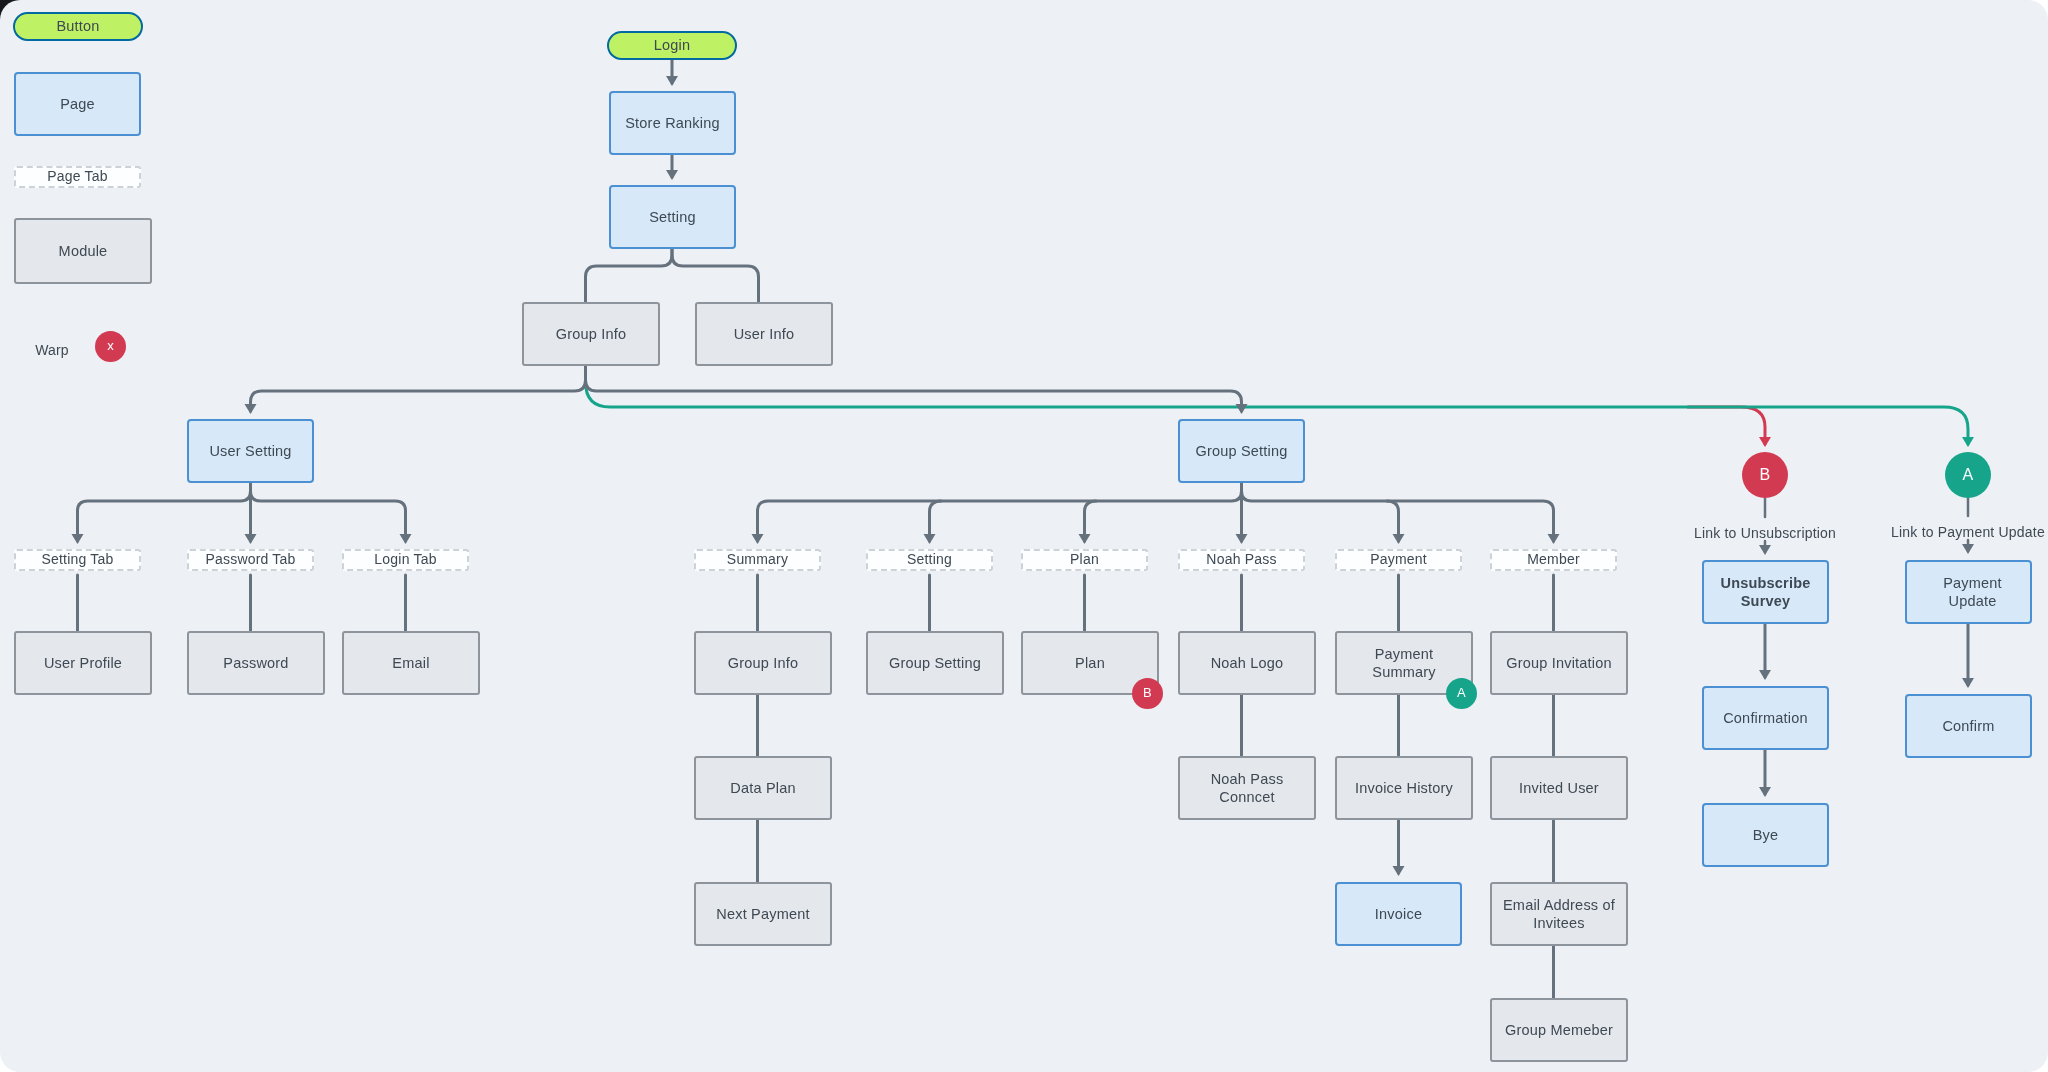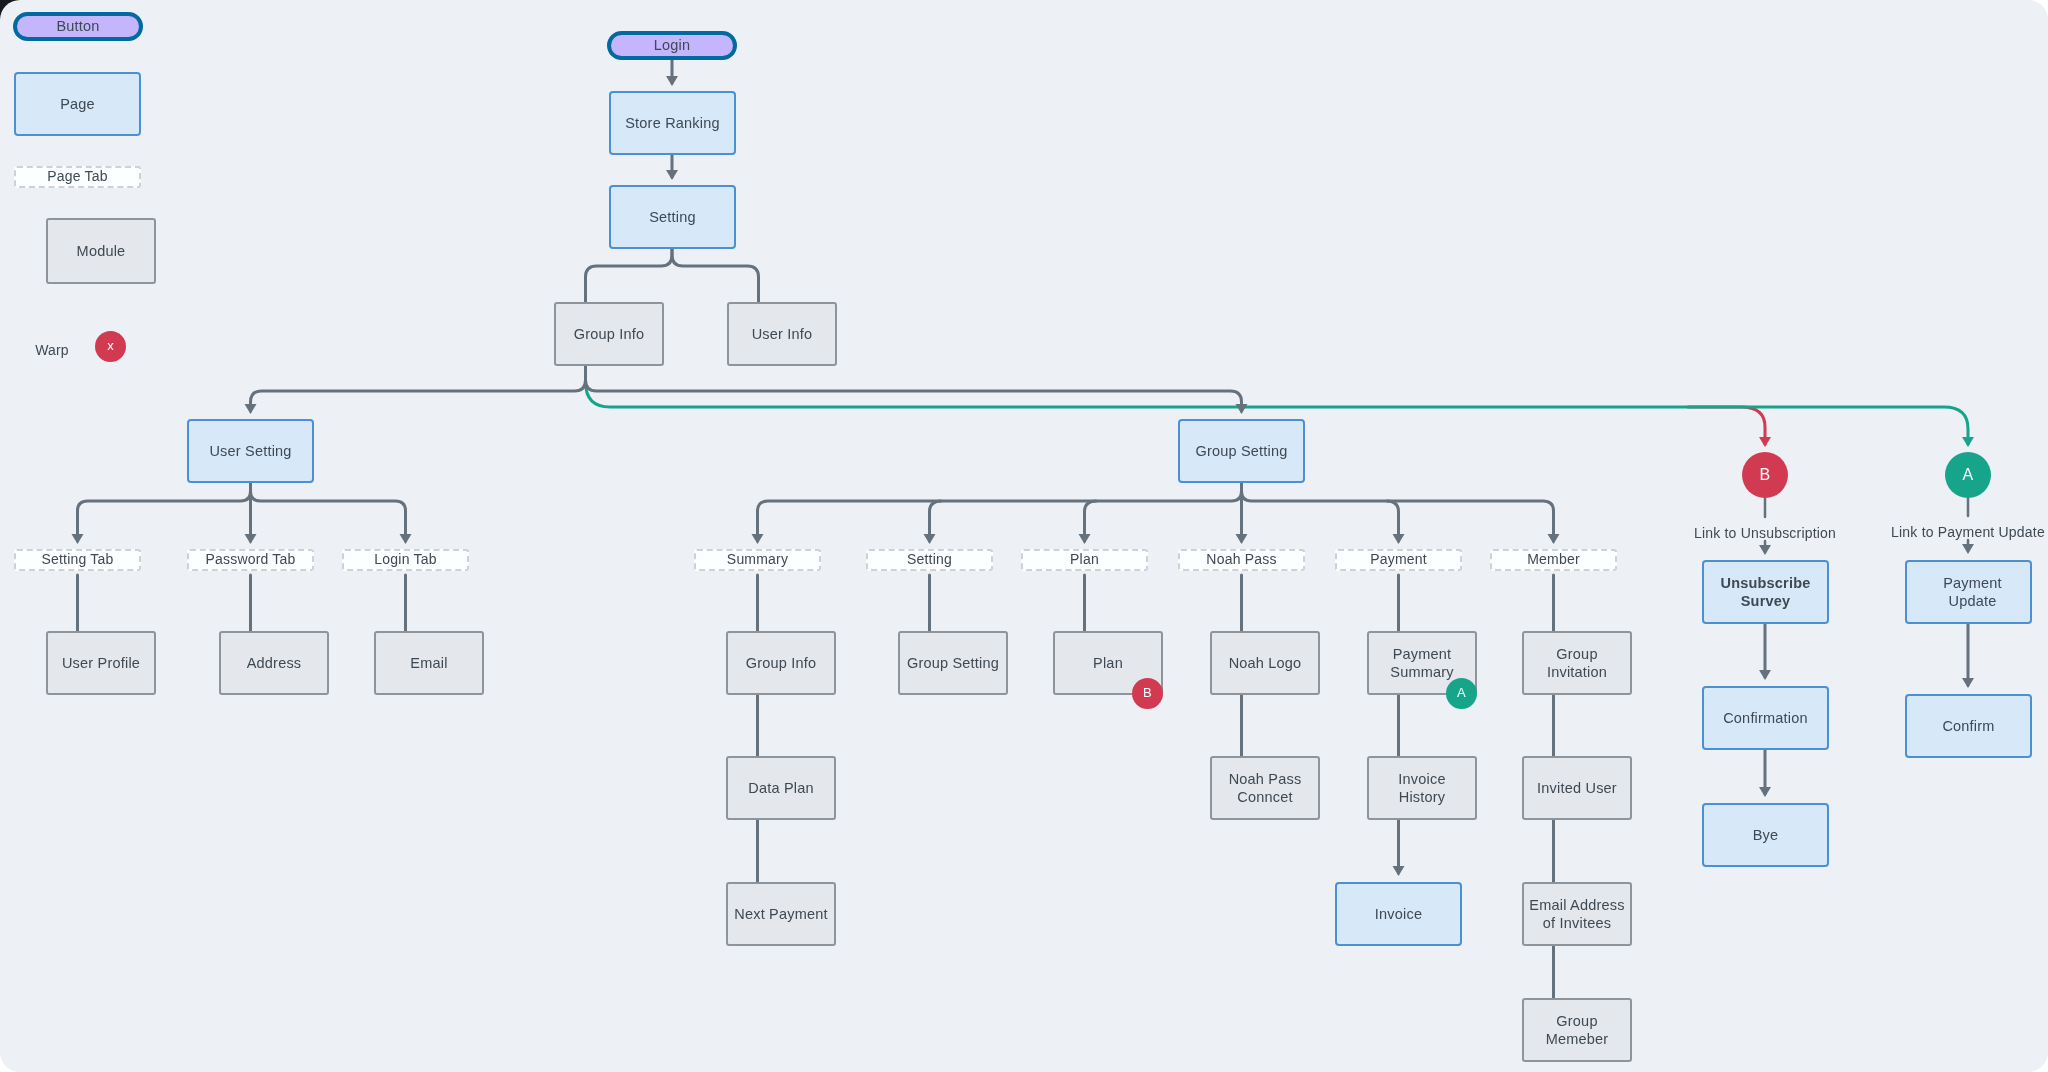--- a/index.html
+++ b/index.html
@@ -2,23 +2,23 @@
 <html><head>
 <meta charset="utf-8">
 <style>
   html,body{margin:0;padding:0;background:#ffffff;}
   body{font-family:"Liberation Sans","DejaVu Sans",sans-serif;}
   .corner-dark{position:absolute;top:0;left:0;width:26px;height:26px;background:#17191c;z-index:0;}
   .frame{position:relative;width:2048px;height:1072px;background:#edf1f5;border-radius:20px;overflow:hidden;z-index:1;}
   svg.wires{position:absolute;left:0;top:0;z-index:1;}
   .node{position:absolute;box-sizing:border-box;display:flex;align-items:center;justify-content:center;
         text-align:center;color:#3e4953;font-size:14.5px;line-height:1.25;letter-spacing:.2px;z-index:2;padding:4px;}
-  .pill{width:130px;height:29px;background:#c4b5fd;border:4px solid #0369a1;border-radius:15px;}
+  .pill{width:130px;height:29px;background:#bef264;border:2px solid #0369a1;border-radius:15px;}
   .page{width:127px;height:64px;background:#d7e8f8;border:2px solid #4a90d2;border-radius:4px;}
-  .module{width:110px;height:64px;background:#e4e7eb;border:2px solid #8d949c;border-radius:3px;margin-left:32px;}
+  .module{width:138px;height:64px;background:#e4e7eb;border:2px solid #8d949c;border-radius:3px;}
   .tab{width:127px;height:22px;background:#fdfeff;border:2px dashed #ccd2d8;border-radius:3px;font-size:14px;padding:0;}
   .txt{background:transparent;border:none;font-size:14px;white-space:nowrap;text-align:right;}
   .badge{border-radius:50%;color:#ffffff;z-index:3;padding:0;}
   .badge.red{background:#d23a52;}
   .badge.teal{background:#16a48b;}
   .badge.big{width:46px;height:46px;font-size:16px;}
   .badge.small{width:31px;height:31px;font-size:13px;}
   .legend-label{background:transparent;border:none;font-size:14px;}
 </style>
 </head>
@@ -107,21 +107,21 @@
   <div class="node page" style="left:609px;top:185px;">Setting</div>
   <div class="node module" style="left:522px;top:302px;">Group Info</div>
   <div class="node module" style="left:695px;top:302px;">User Info</div>
   <div class="node page" style="left:187px;top:419px;">User Setting</div>
   <div class="node page" style="left:1178px;top:419px;">Group Setting</div>
 
   <div class="node tab" style="left:14px;top:549px;">Setting Tab</div>
   <div class="node tab" style="left:187px;top:549px;">Password Tab</div>
   <div class="node tab" style="left:342px;top:549px;">Login Tab</div>
   <div class="node module" style="left:14px;top:631px;">User Profile</div>
-  <div class="node module" style="left:187px;top:631px;">Address</div>
+  <div class="node module" style="left:187px;top:631px;">Password</div>
   <div class="node module" style="left:342px;top:631px;">Email</div>
 
   <div class="node tab" style="left:694px;top:549px;">Summary</div>
   <div class="node tab" style="left:866px;top:549px;">Setting</div>
   <div class="node tab" style="left:1021px;top:549px;">Plan</div>
   <div class="node tab" style="left:1178px;top:549px;">Noah Pass</div>
   <div class="node tab" style="left:1335px;top:549px;">Payment</div>
   <div class="node tab" style="left:1490px;top:549px;">Member</div>
 
   <div class="node module" style="left:694px;top:631px;">Group Info</div>

